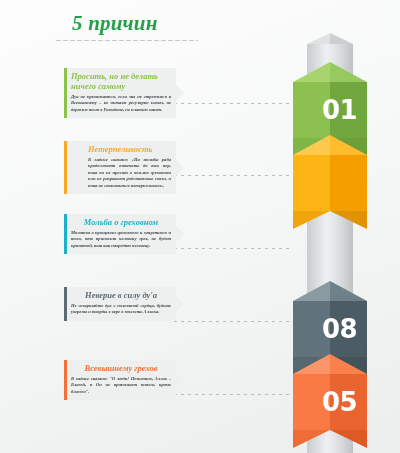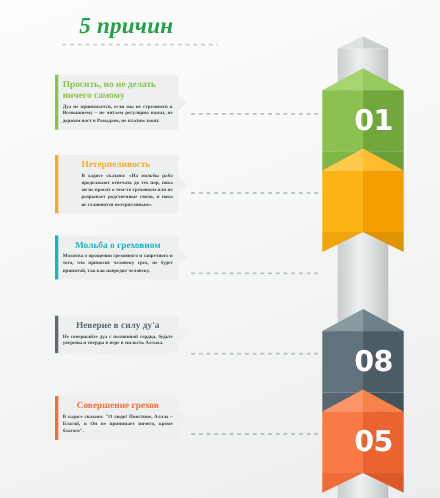--- a/index.html
+++ b/index.html
@@ -179,25 +179,26 @@
     position: absolute;
     height: 3px;
     background-image: radial-gradient(#b9bdbf 38%, transparent 40%);
     background-size: 7px 3px;
     background-repeat: repeat-x;
   }
 
   
   .card {
     position: absolute;
-    left: 50px;
+    left: 64px;
     width: 112px;
     background: #eef0f0;
     box-sizing: border-box;
     padding: 4px 5px 5px 7px;
+    font-style: italic;
   }
   .card-accent {
     position: absolute;
     left: 0;
     top: 0;
     width: 3px;
     height: 100%;
     background: var(--accent);
   }
   .card-arrow {
@@ -336,17 +337,17 @@
   <div class="card" style="top: 287px; --accent: #5a6b73;">
     <div class="card-accent"></div>
     <div class="card-arrow"></div>
     <p class="card-title centered">Неверие в силу ду'а</p>
     <p class="card-body">Не совершайте дуа с половиной сердца, будьте уверены и тверды в вере в милость Аллаха.</p>
   </div>
 
   <div class="card" style="top: 360px; --accent: #f4703a;">
     <div class="card-accent"></div>
     <div class="card-arrow"></div>
-    <p class="card-title centered">Совершение грехов</p>
+    <p class="card-title centered">Всевышнему грехов</p>
     <p class="card-body">В хадисе сказано: "О люди! Поистине, Аллах – Благой, и Он не принимает ничего, кроме благого".</p>
   </div>
 
 </div>
 
 </body></html>

